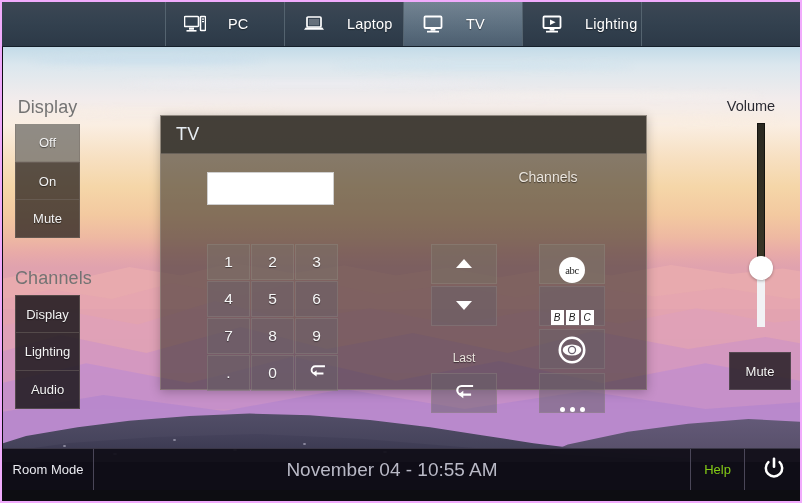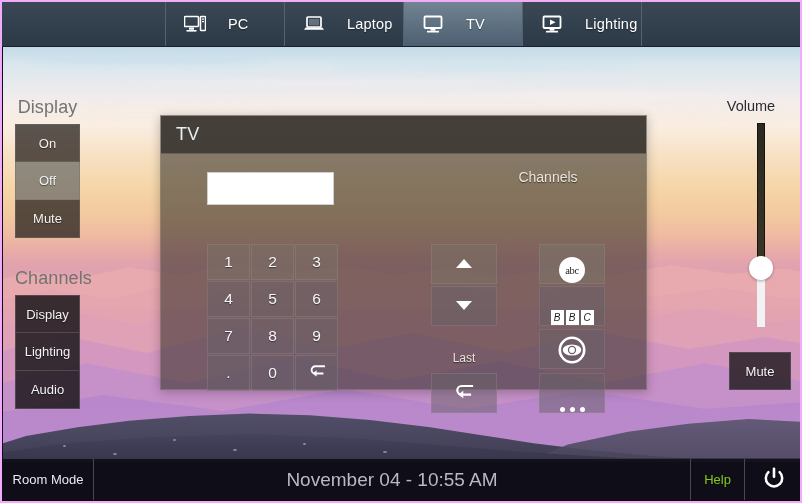--- a/index.html
+++ b/index.html
@@ -429,21 +429,21 @@
     display: flex;
     align-items: center;
     justify-content: center;
     cursor: pointer;
     text-shadow: 0 1px 1px rgba(0,0,0,.5);
   }
 
   
   .bottombar {
     position: absolute;
-    left: 1px; bottom: 1px;
+    left: 1px; bottom: 11px;
     width: 800px; height: 42px;
     background: rgba(16,14,24,0.93);
     display: flex;
     align-items: stretch;
     box-sizing: border-box;
     border-top: 1px solid #3a3646;
   }
   .bb-roommode {
     width: 91px;
     display: flex;
@@ -563,22 +563,22 @@
         </svg>
       </span>
       <span class="tlabel">Lighting</span>
     </div>
 
     <div class="topbar-spacer-right"></div>
   </div>
 
   <div class="sidebar">
     <div class="side-heading">Display</div>
+    <div class="side-btn highlight">Off</div>
     <div class="side-btn first">On</div>
-    <div class="side-btn highlight">Off</div>
     <div class="side-btn">Mute</div>
 
     <div class="side-heading second">Channels</div>
     <div class="side-btn first dark">Display</div>
     <div class="side-btn dark">Lighting</div>
     <div class="side-btn dark">Audio</div>
   </div>
 
   <div class="panel">
     <div class="panel-header">

